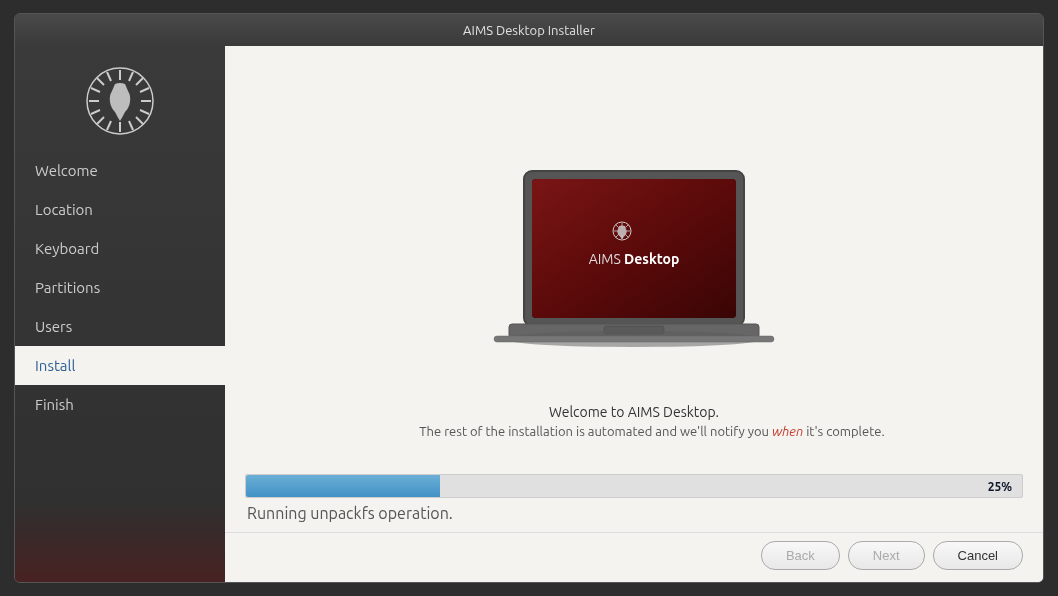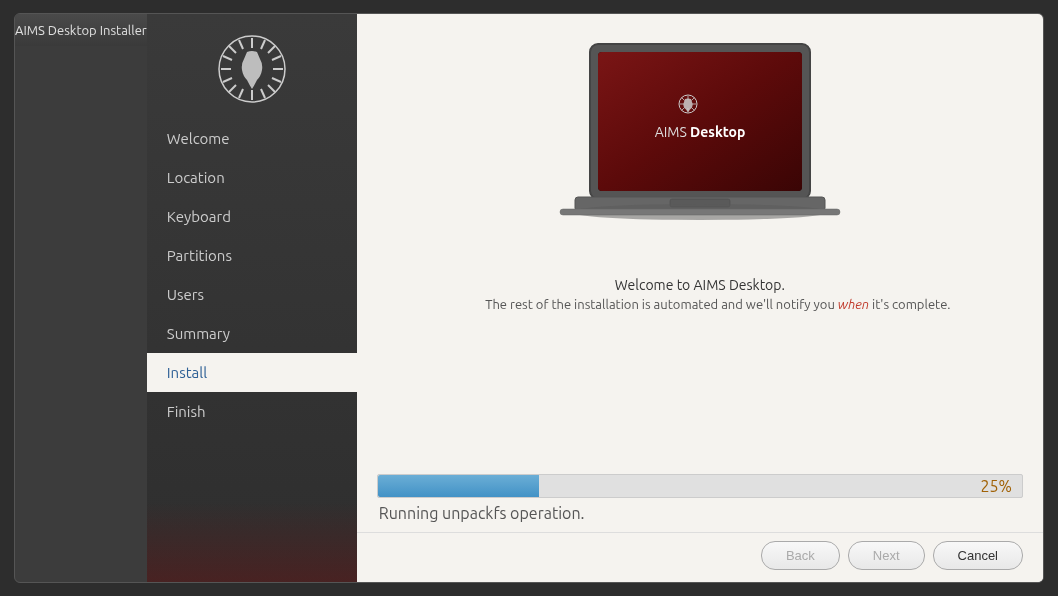--- a/index.html
+++ b/index.html
@@ -13,21 +13,21 @@
 
     .window {
       width: 1030px;
       height: 570px;
       margin: 13px auto;
       background: #3c3c3c;
       border: 1px solid #555;
       border-radius: 6px;
       overflow: hidden;
       display: flex;
-      flex-direction: row;
+      flex-direction: column;
     }
 
     .title-bar {
       background: linear-gradient(to bottom, #4a4a4a, #3a3a3a);
       height: 32px;
       display: flex;
       align-items: center;
       justify-content: center;
       flex-shrink: 0;
     }
@@ -98,21 +98,21 @@
       display: flex;
       flex-direction: column;
       overflow: hidden;
     }
 
     .content-area {
       flex: 1;
       display: flex;
       flex-direction: column;
       align-items: center;
-      justify-content: flex-start;
+      justify-content: flex-end;
       padding: 20px;
     }
 
     .laptop-container {
       margin-bottom: 20px;
     }
 
     
     .laptop-svg {
       width: 340px;
@@ -162,22 +162,23 @@
       height: 100%;
       background: linear-gradient(to bottom, #6baed6, #4292c6);
       border-radius: 2px 0 0 2px;
     }
 
     .progress-label {
       position: absolute;
       right: 10px;
       top: 50%;
       transform: translateY(-50%);
-      font-size: 16px;
-      color: #a16207;
+      font-size: 12px;
+      color: #0f172a;
+      font-weight: bold;
     }
 
     .progress-status {
       font-size: 16px;
       color: #555;
       padding-left: 2px;
     }
 
     
     .button-bar {
@@ -260,23 +261,20 @@
         </li>
         <li>
           <a>Keyboard</a>
         </li>
         <li>
           <a>Partitions</a>
         </li>
         <li>
           <a>Users</a>
         </li>
-        <li>
-          <a>Summary</a>
-        </li>
         <li class="active">
           <a>Install</a>
         </li>
         <li>
           <a>Finish</a>
         </li>
       </ul>
 
       <div class="sidebar-bottom-decor"></div>
     </div>

